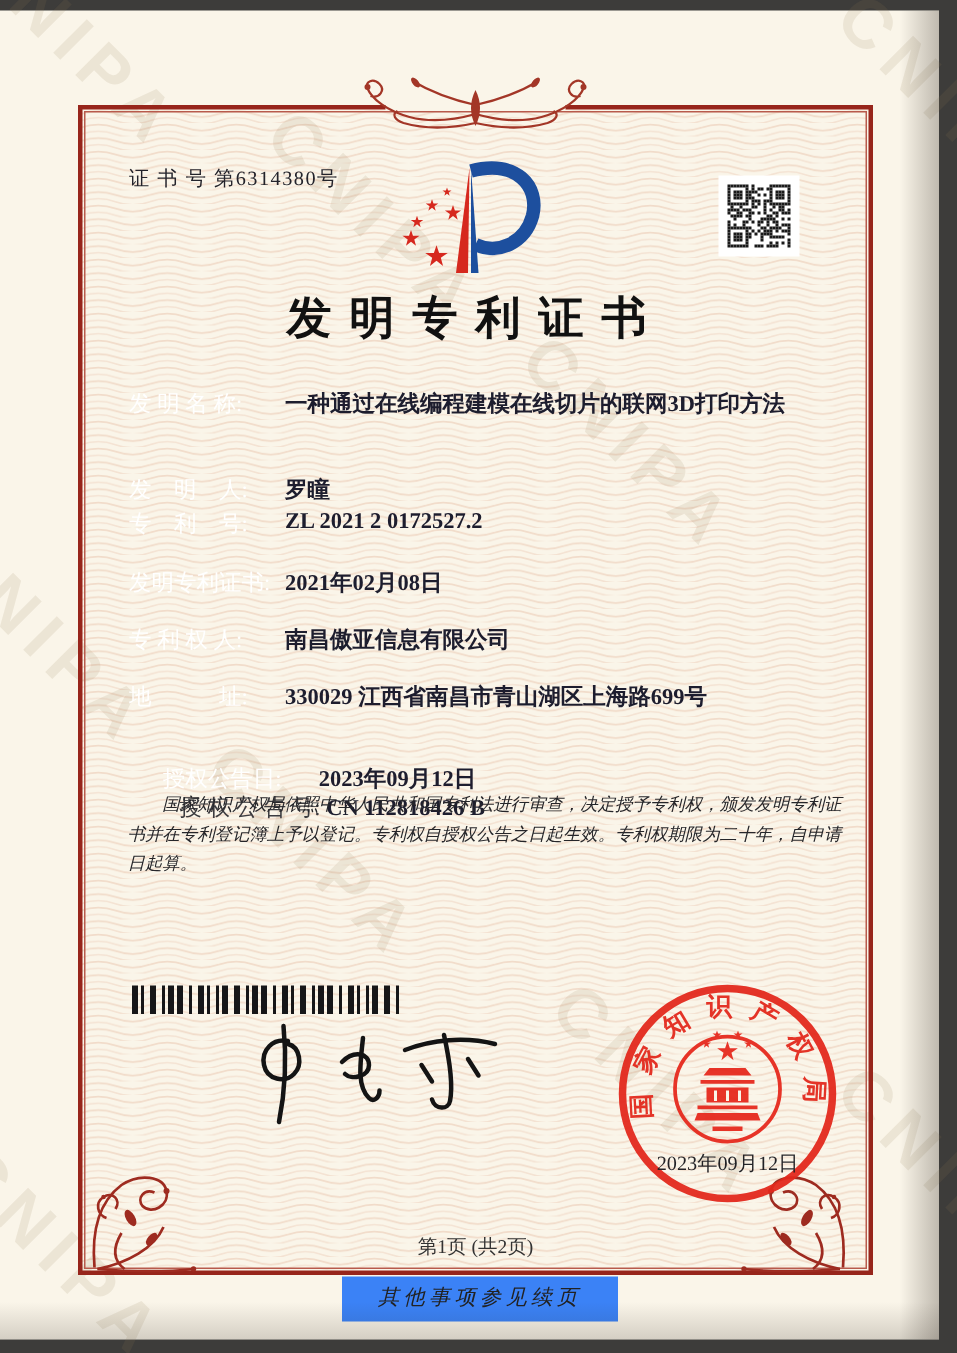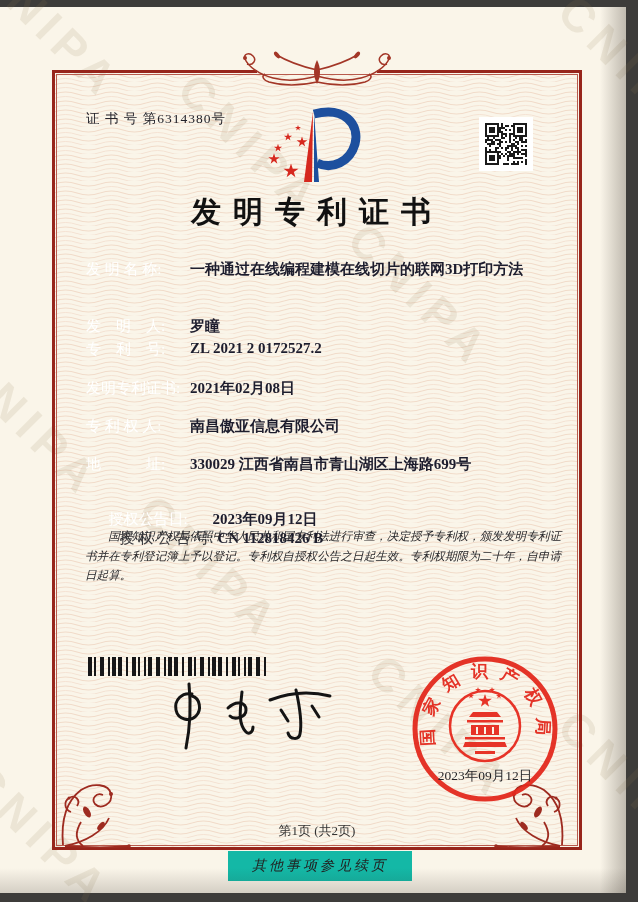--- a/index.html
+++ b/index.html
@@ -30,21 +30,21 @@
   .pair1{display:inline-block;width:232px;white-space:pre;}
   .legal{left:84px;top:526px;width:478px;font-size:11.6px;font-style:italic;color:#26262a;
          line-height:19.5px;text-align:justify;}
   .legal p{margin:1px;text-indent:2em;}
   #barcode{left:88px;top:657px;width:182px;height:19px;display:flex;}
   #barcode i{display:block;height:100%;width:2px;}
   #barcode i.b1{background:#161618;}
   .signer{left:88px;top:698px;font-family:"Liberation Sans","DejaVu Sans",sans-serif;
           font-size:15px;color:#222;line-height:29px;}
   .pageinfo{left:52px;top:822px;width:530px;text-align:center;font-size:13px;color:#333;}
-  .contnote{left:228px;top:851px;width:184px;height:30px;background:#14b8a6;
+  .contnote{left:228px;top:851px;width:184px;height:30px;background:#3b82f6;
             text-align:center;line-height:30px;font-size:14px;font-style:italic;
             letter-spacing:3px;color:#222;}
   svg{display:block;}
 </style>
 </head>
 <body>
 
 <div id="root">
 
   <div class="abs paper"></div>

